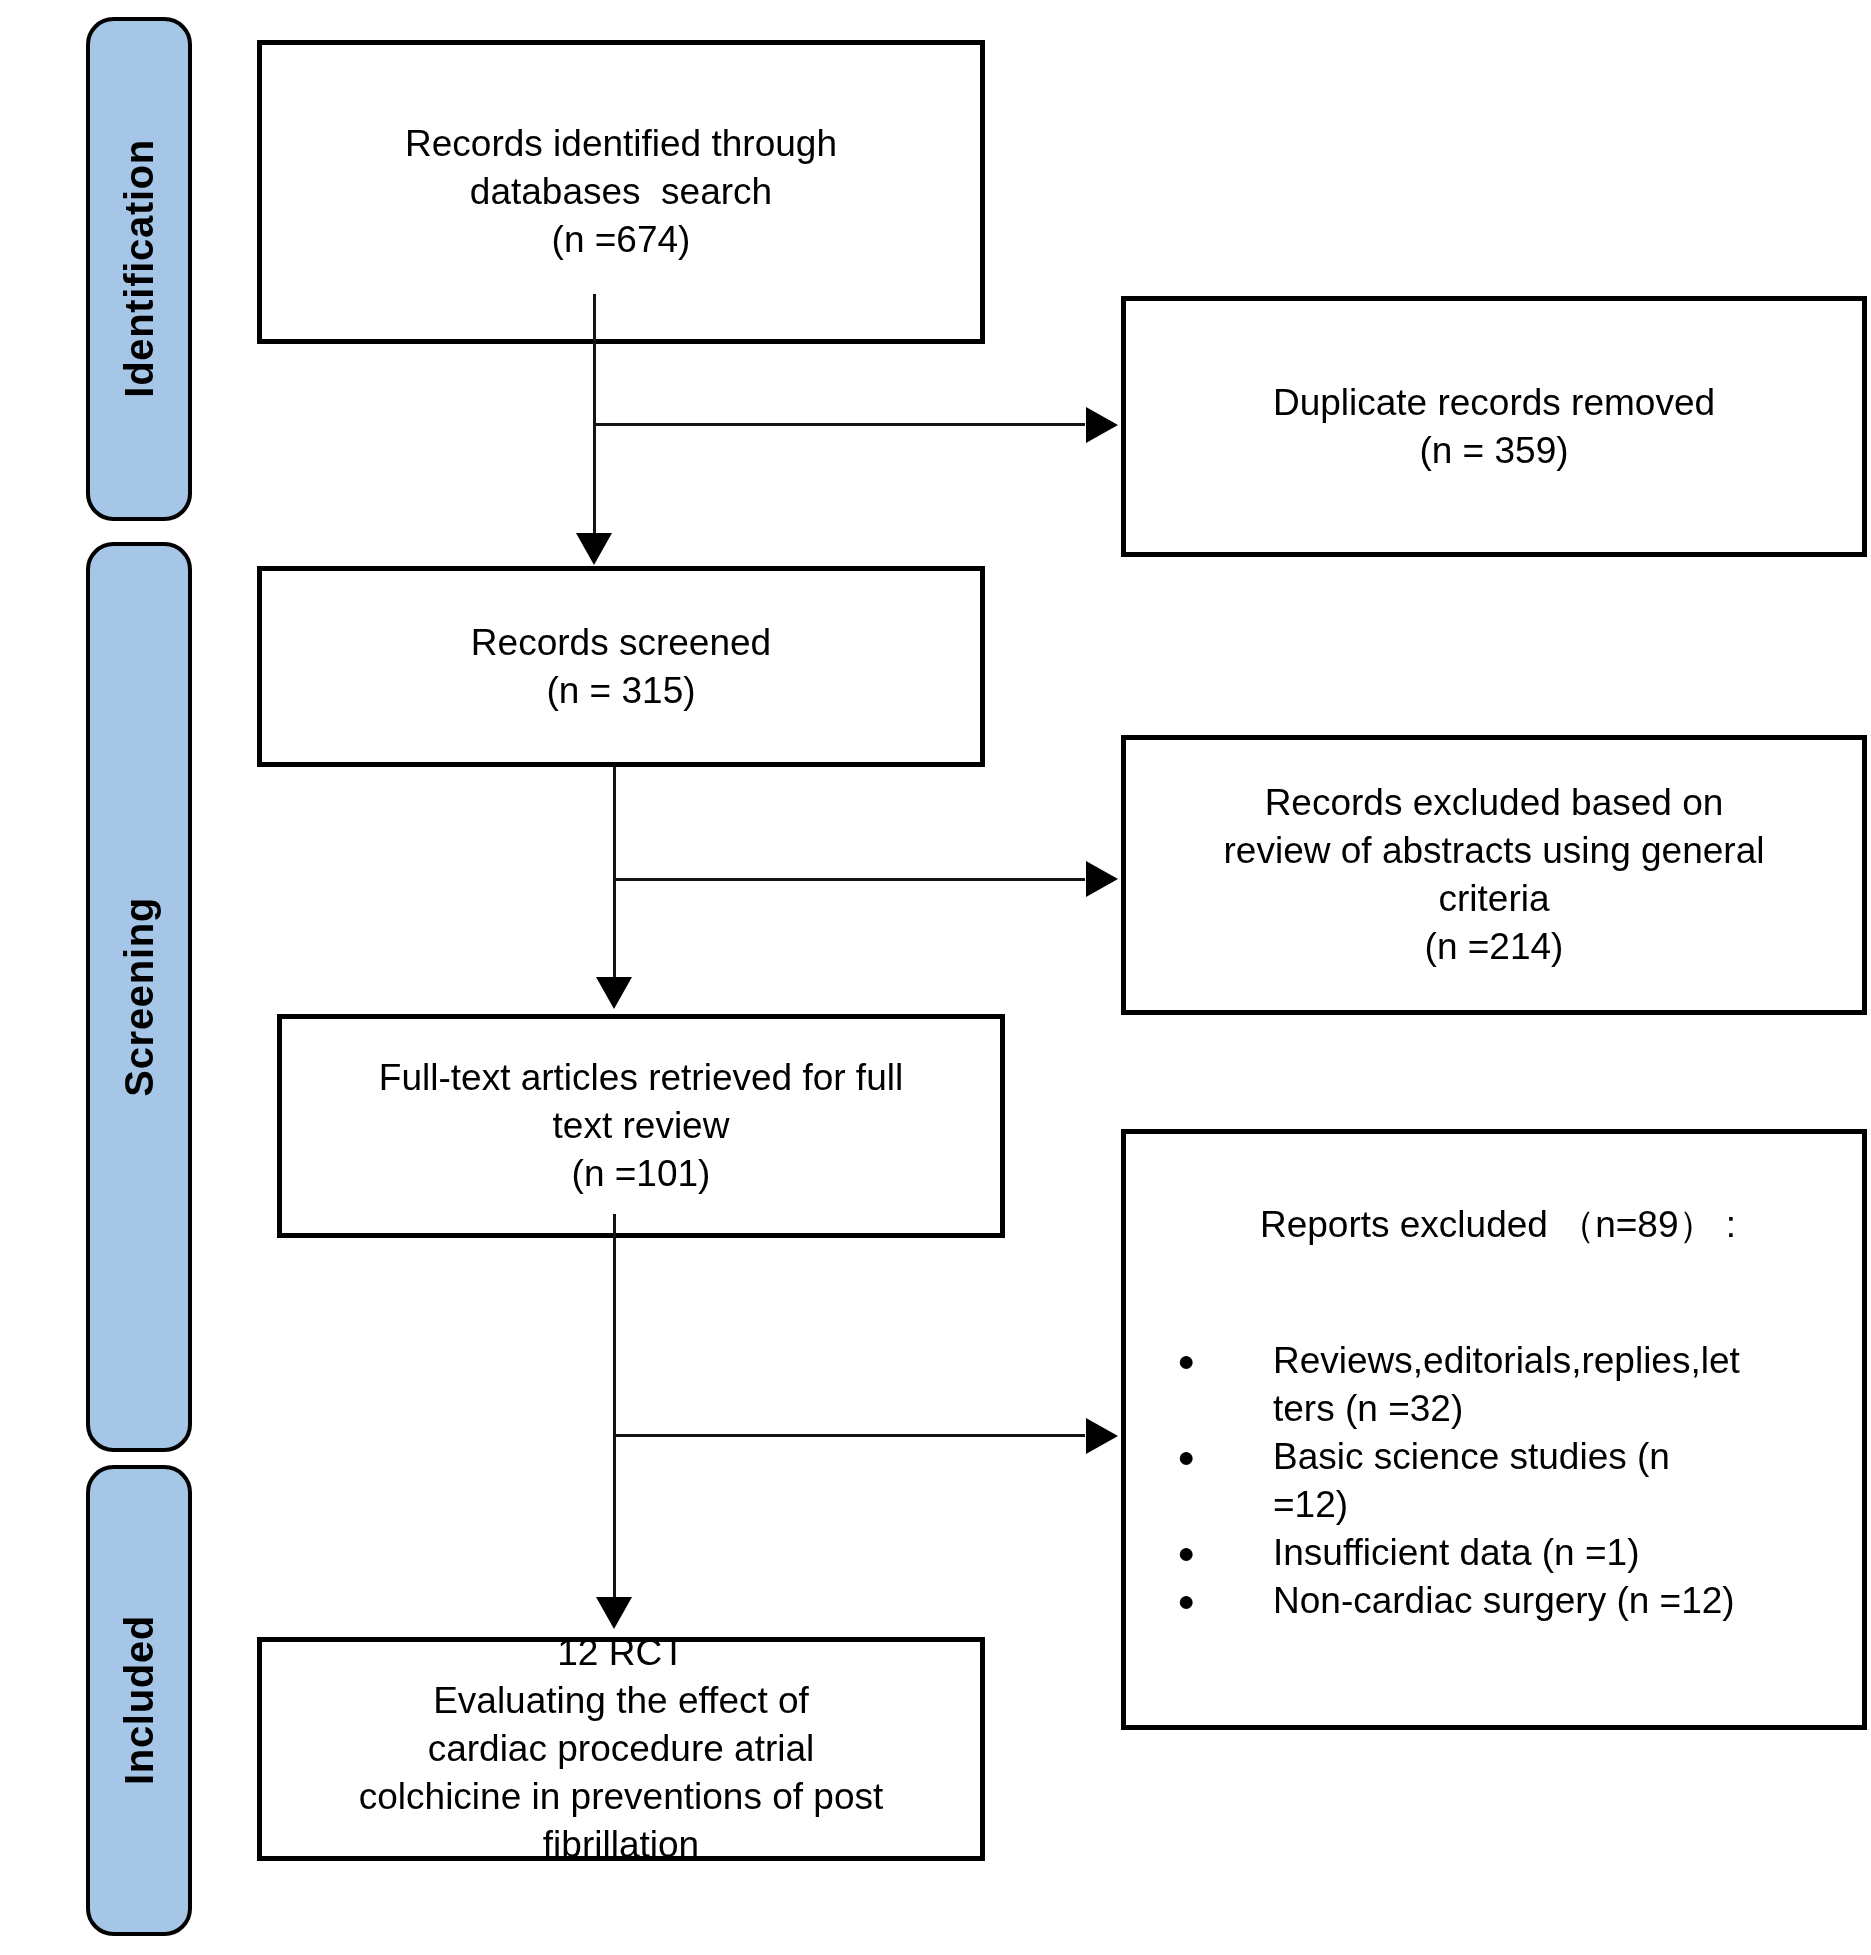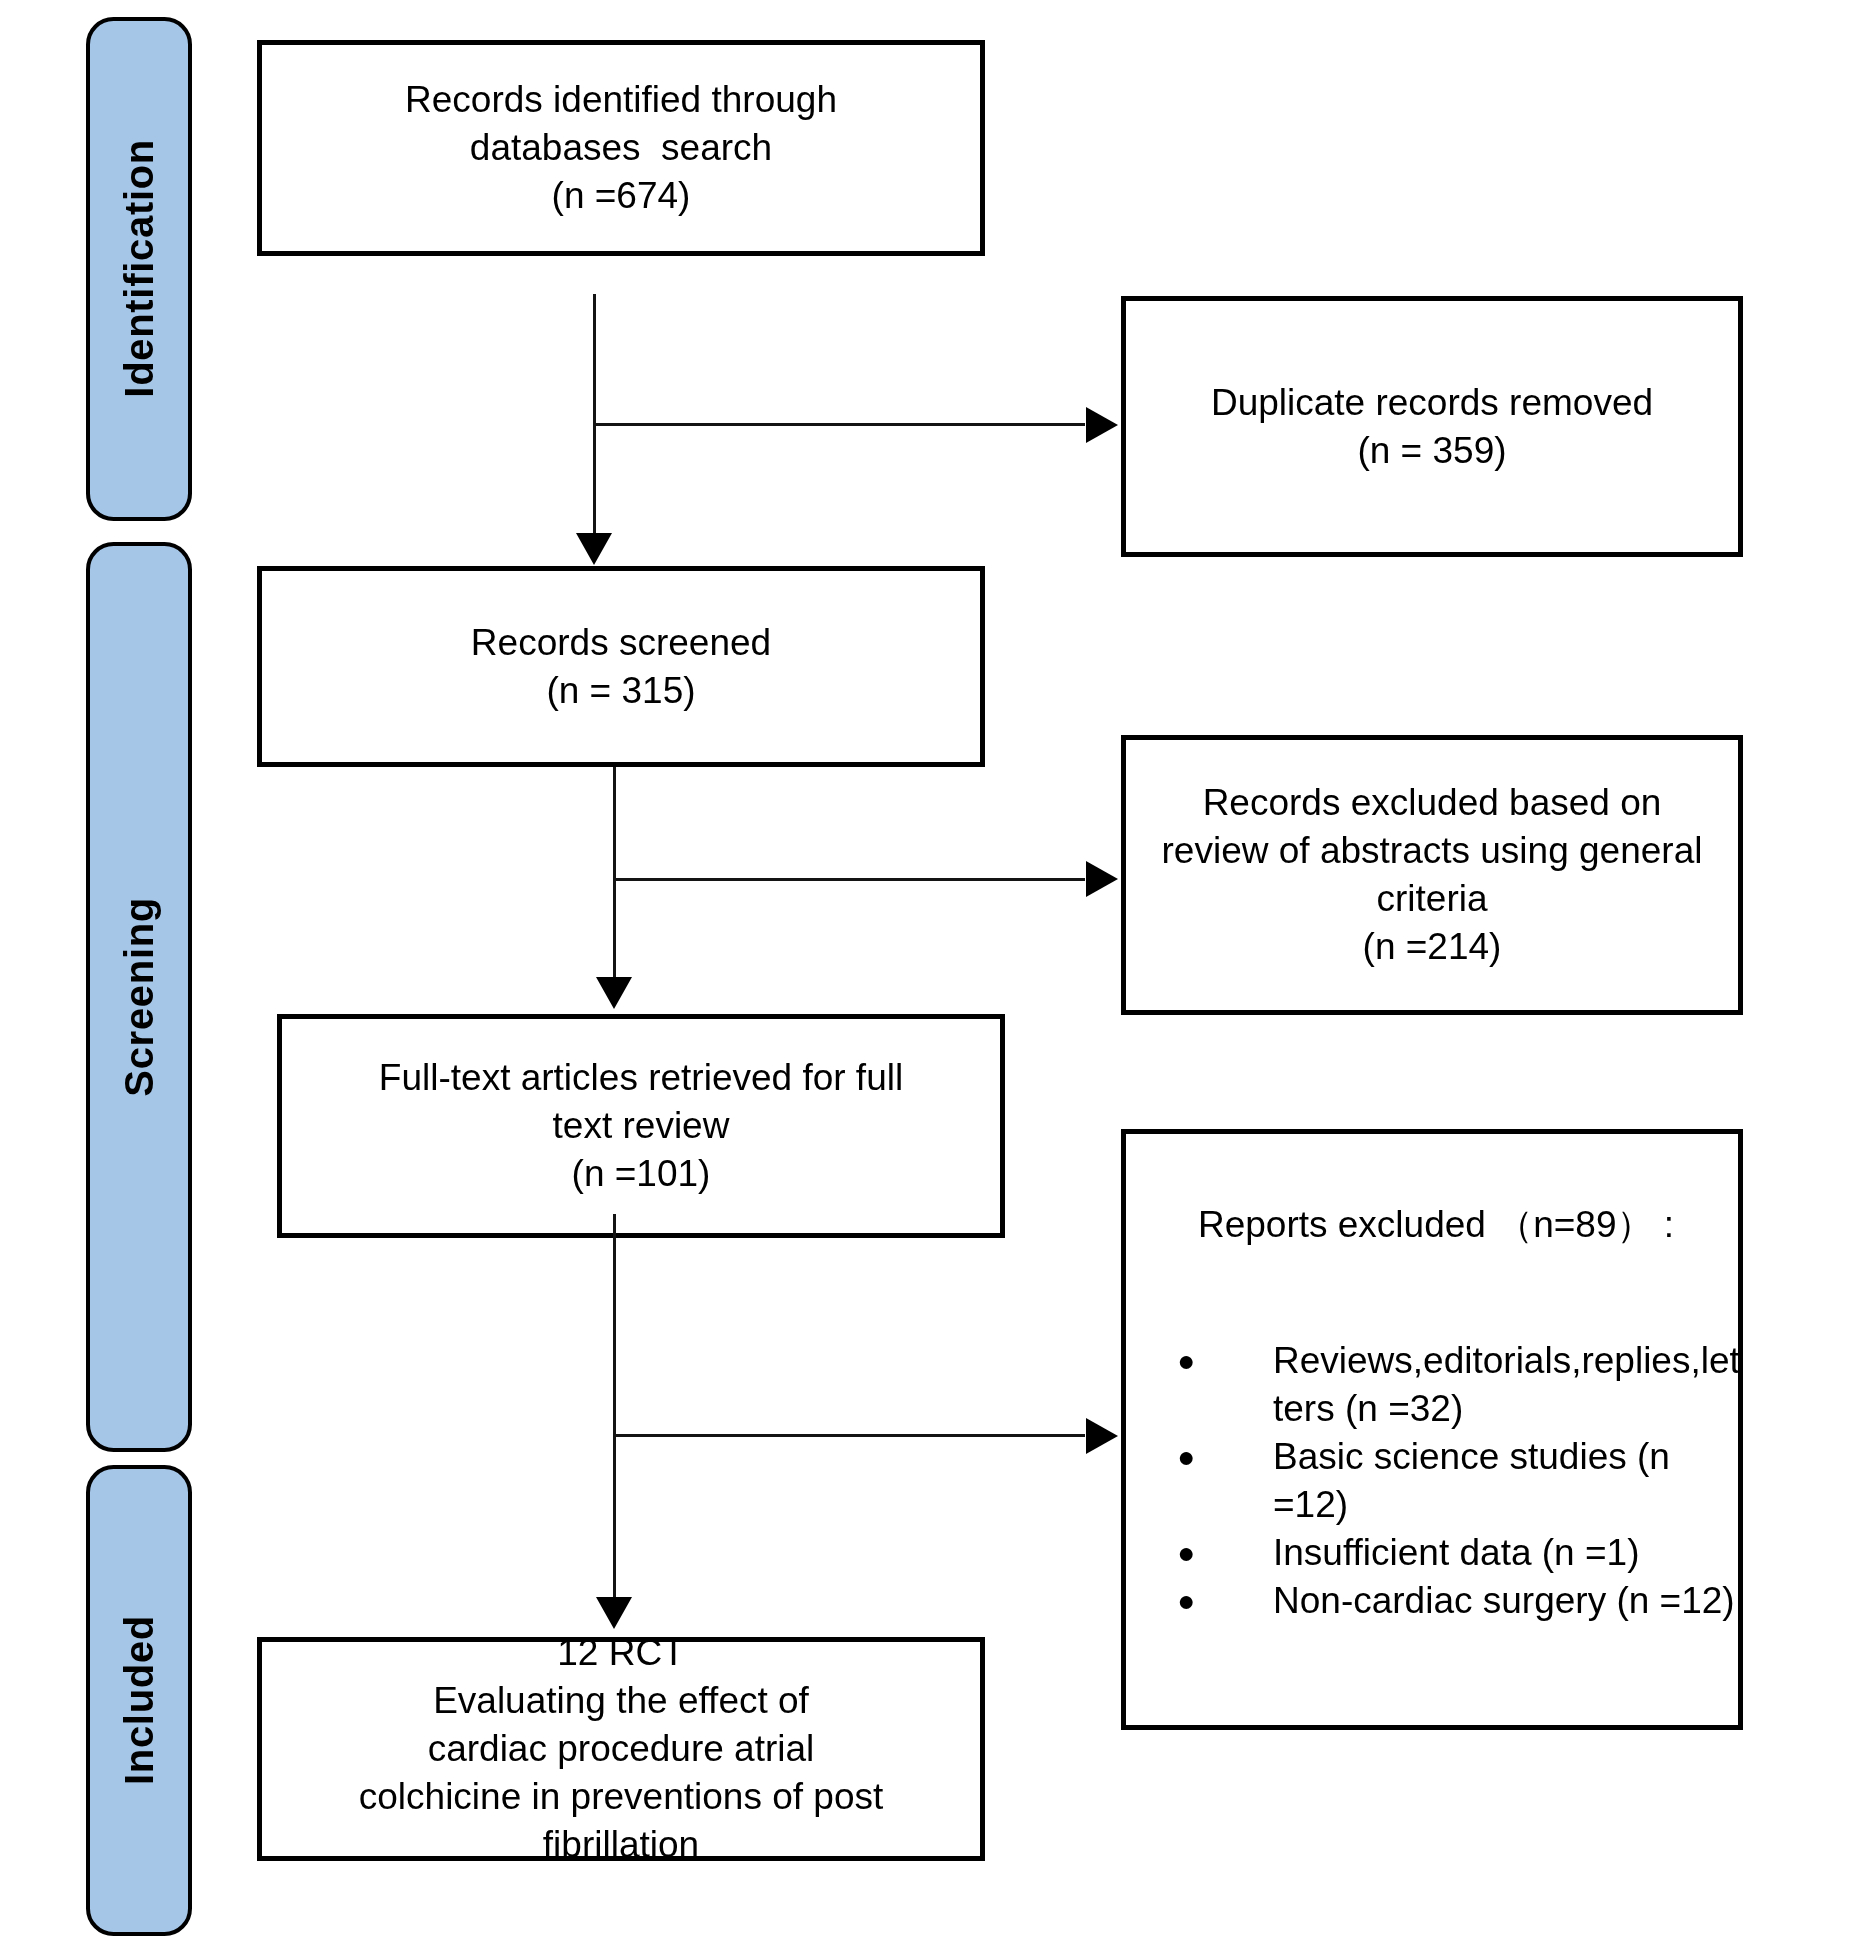--- a/index.html
+++ b/index.html
@@ -50,23 +50,23 @@
     display: flex;
     flex-direction: column;
     justify-content: center;
     align-items: center;
     text-align: center;
     padding: 0 5.5px;
   }
   .center-box .line { white-space: pre-wrap; }
 
   .flow-col  { left: 257px;  width: 728px; }
-  .excl-col  { left: 1121px; width: 622px; }
-
-  .box-records-identified { top: 40px;   height: 216px; }
+  .excl-col  { left: 1121px; width: 746px; }
+
+  .box-records-identified { top: 40px;   height: 304px; }
   .box-records-screened   { top: 566px;  height: 201px; }
   .box-fulltext           { top: 1014px; height: 224px; margin-left: 20px; }
   .box-included-studies   { top: 1637px; height: 224px; }
 
   .box-duplicates         { top: 296px;  height: 261px; }
   .box-records-excluded   { top: 735px; height: 280px; }
   .box-reports-excluded   { top: 1129px; height: 601px; padding-top: 67px; padding-left: 8px; }
 
   .reports-title {
     text-align: center;

